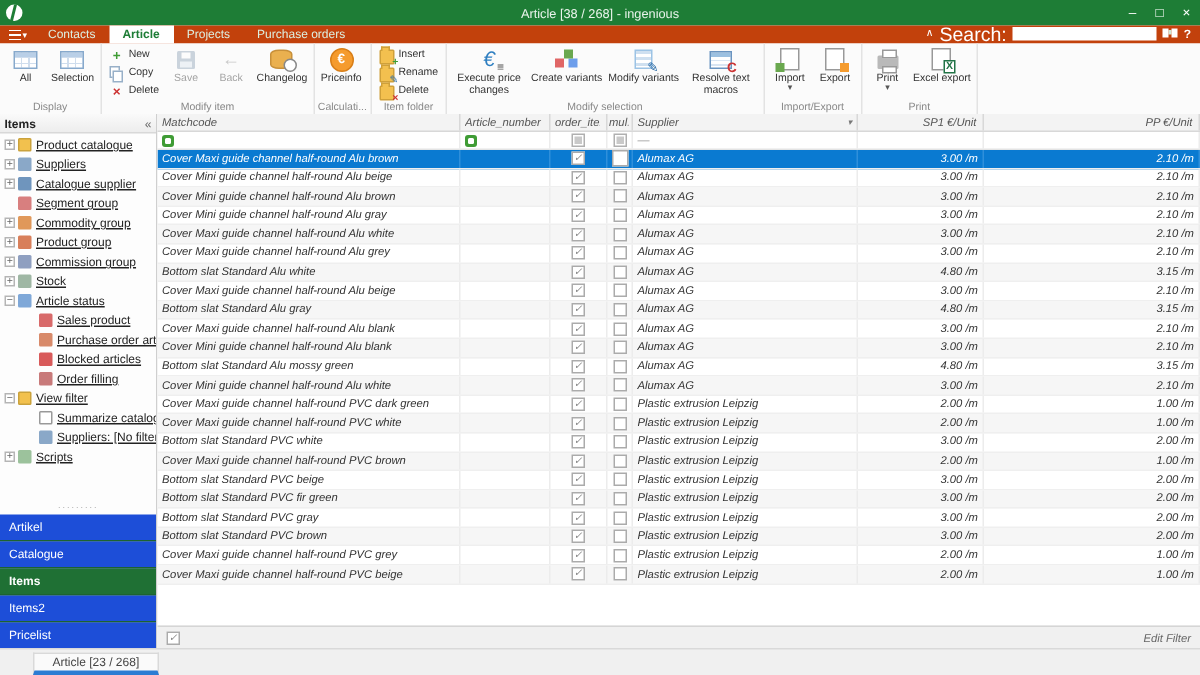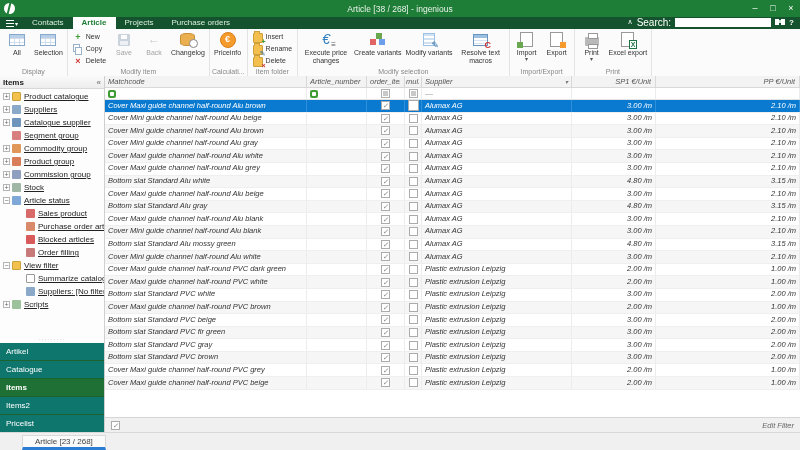--- a/index.html
+++ b/index.html
@@ -7,30 +7,30 @@
        font-family:"Liberation Sans",sans-serif;font-size:8px;color:#333;cursor:default;}
   
   .titlebar{position:absolute;top:0;left:0;right:0;height:17px;background:#1e7d36;color:#fff;
             display:flex;align-items:center;}
   .logo{width:11px;height:11px;border-radius:50%;background:#fff;position:relative;margin:0 0 0 4px;flex:none;}
   .logo::after{content:"";position:absolute;left:4px;top:0;width:2px;height:11px;background:#1e7d36;transform:skewX(-14deg);}
   .wtitle{position:absolute;left:0;right:0;text-align:center;font-size:8.5px;color:#eaf4ec;}
   .winbtns{margin-left:auto;display:flex;z-index:2;}
   .winbtn{width:18px;height:15px;line-height:15px;text-align:center;font-size:9px;color:#fff;}
   
-  .tabrow{position:absolute;top:17px;left:0;right:0;height:12px;background:#14532d;display:flex;align-items:flex-end;}
+  .tabrow{position:absolute;top:17px;left:0;right:0;height:12px;background:#c2410c;display:flex;align-items:flex-end;}
   .appmenu{display:flex;align-items:center;gap:1px;padding:0 5px 2px 6px;color:#fff;}
   .ic-menu{width:8px;height:7px;background:repeating-linear-gradient(#fff 0 1px,rgba(0,0,0,0) 1px 3px);}
   .menudrop{font-size:6px;line-height:6px;}
   .rtab{padding:0 9px;line-height:12px;height:12px;color:#dcefe1;font-size:8px;}
   .rtab[data-active="true"]{background:#fff;color:#1e7d36;font-weight:bold;}
   .tabsp{flex:1;}
   .searcharea{display:flex;align-items:center;gap:4px;padding:0 6px 1px 0;color:#fff;height:12px;}
   .collapseglyph{font-size:7px;}
-  .searchlbl{font-size:10px;}
+  .searchlbl{font-size:13px;}
   .searchbox{width:92px;height:9px;border:none;outline:none;font-size:7px;padding:0 2px;background:#fff;}
   .ic-bino{width:10px;height:8px;flex:none;background:
      linear-gradient(#fff 0 0) 0px 1px/4px 6px no-repeat,
      linear-gradient(#fff 0 0) 6px 1px/4px 6px no-repeat,
      linear-gradient(#cfe6d6 0 0) 4px 2px/2px 3px no-repeat;}
   .helpglyph{font-size:8px;font-weight:bold;}
   
   .ribbon{position:absolute;top:29px;left:0;right:0;height:47px;background:#fbfbfb;
           border-bottom:1px solid #d5d5d5;display:flex;}
   .rgroup{display:flex;flex-direction:column;border-right:1px solid #e3e3e3;padding:1px 2px 0;}
@@ -114,21 +114,21 @@
   [data-icon="sales-product"]{background:#d86a6a;}
   [data-icon="purchase-order-article"]{background:#d88a6a;}
   [data-icon="blocked-articles"]{background:#d85a5a;}
   [data-icon="order-filling"]{background:#c87a7a;}
   [data-icon="checkbox"]{background:#fff;border:1px solid #999;box-sizing:border-box;}
   [data-icon="suppliers-filter"]{background:#8aa8c8;}
   [data-icon="scripts"]{background:#9cc29c;}
   .tlabel{font-size:8px;color:#222;text-decoration:underline;}
   .splitter{height:7px;text-align:center;color:#aaa;font-size:6px;line-height:6px;letter-spacing:1px;}
   .spanels{flex:none;}
-  .spanel{height:17px;line-height:17px;padding-left:6px;background:#0f766e;color:#fff;
+  .spanel{height:17px;line-height:17px;padding-left:6px;background:#1d4ed8;color:#fff;
           border-bottom:1px solid #1d6330;font-size:8px;}
   .spanel[data-active="true"]{font-weight:bold;background:#1f7034;}
   
   .grid{flex:1;display:flex;flex-direction:column;position:relative;background:#fff;min-width:0;font-style:italic;}
   .ghead,.gfilter,.grow{display:flex;flex:none;}
   .gc{box-sizing:border-box;flex:none;padding:0 3px;overflow:hidden;white-space:nowrap;}
   [data-col="matchcode"]{width:202px;}
   [data-col="article_number"]{width:60px;}
   [data-col="order_item"]{width:38px;text-align:center;}
   [data-col="mul"]{width:17px;text-align:center;padding:0 1px;}

